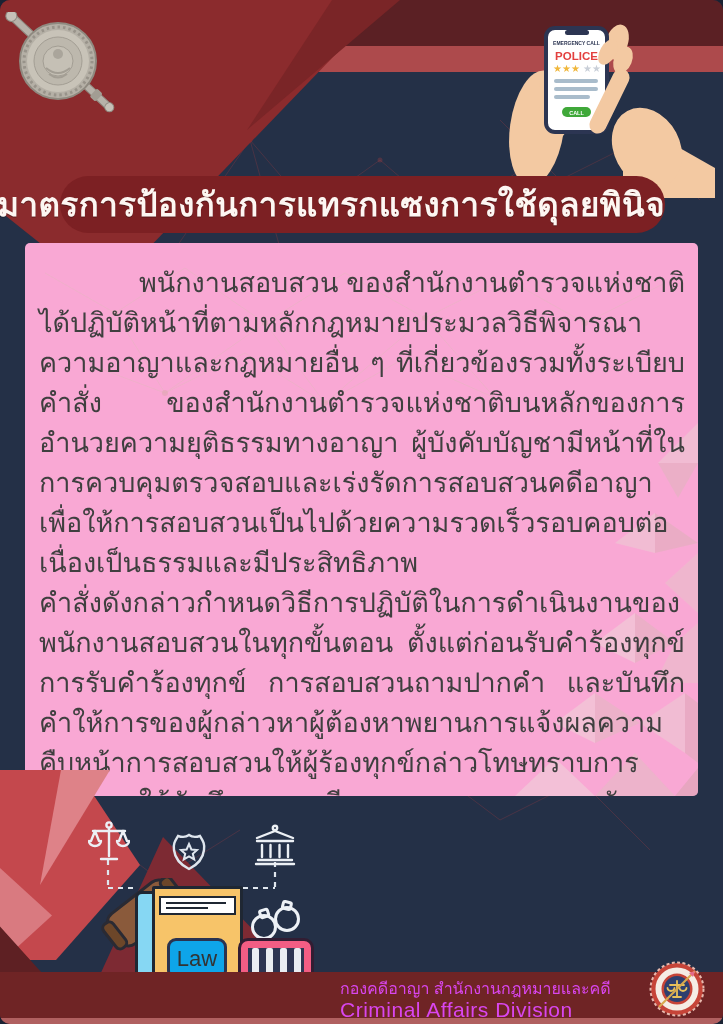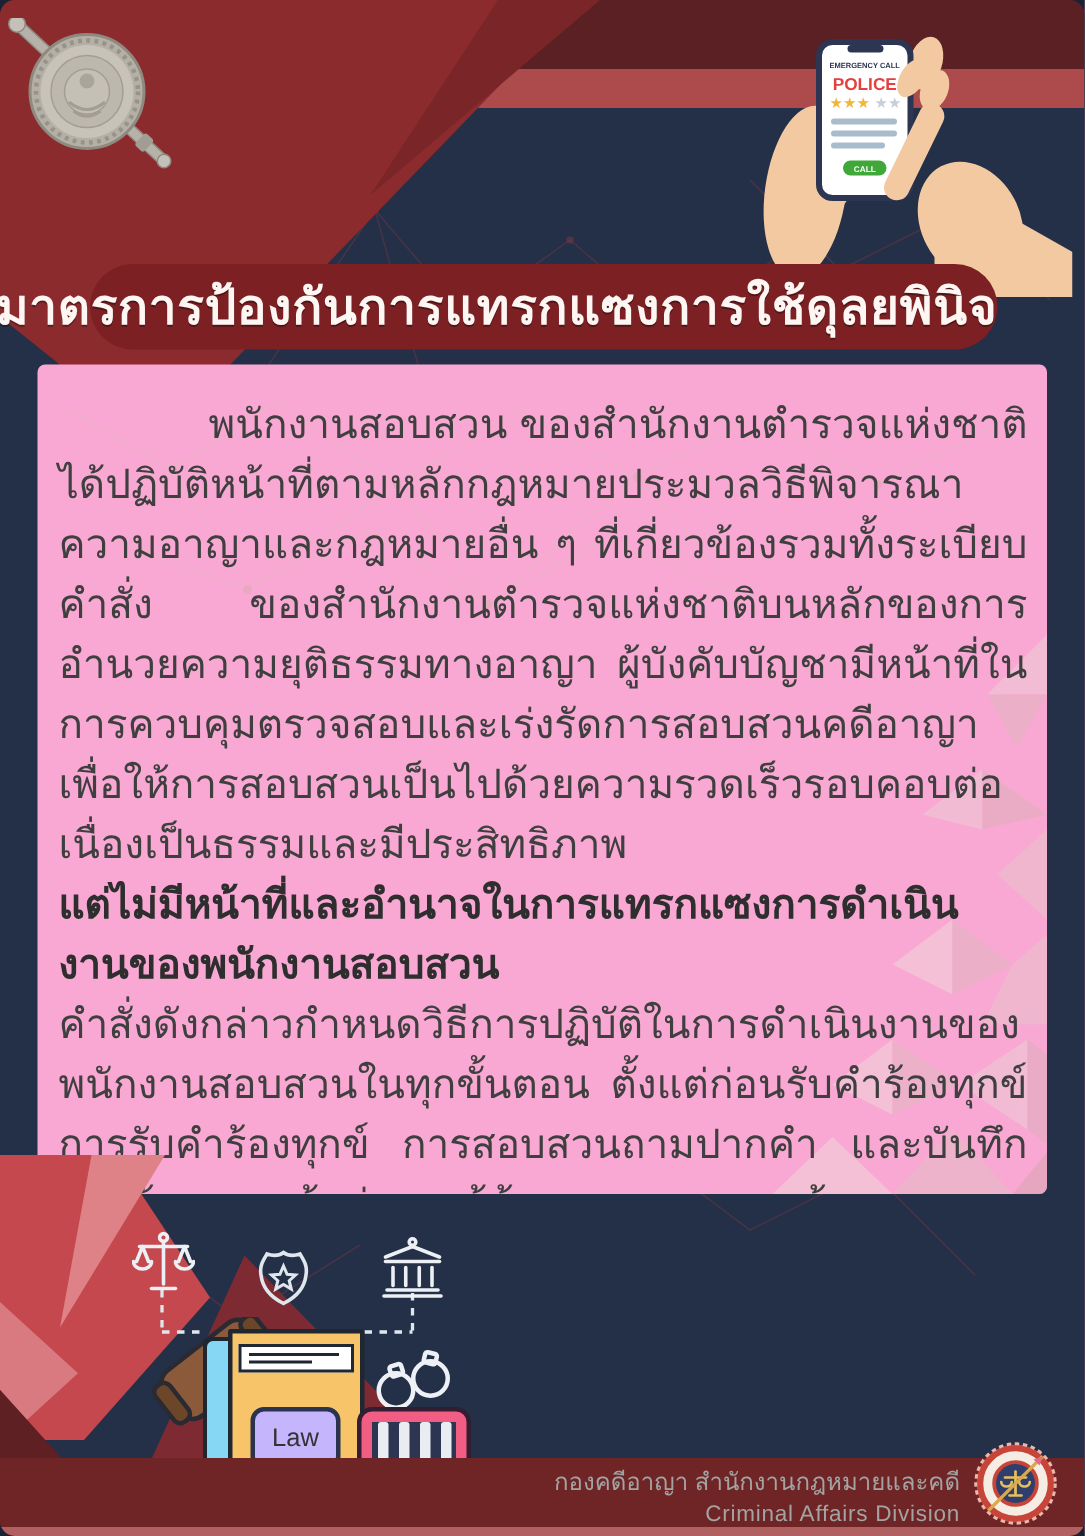--- a/index.html
+++ b/index.html
@@ -41,36 +41,36 @@
   .left-maroon{left:0;top:905px;width:160px;height:119px;background:#5e2023;
     clip-path:polygon(0 18%,55% 100%,100% 100%,0 100%);}
 
   
   .tri-back{left:83px;top:837px;width:250px;height:175px;background:#7d2a33;
     clip-path:polygon(32% 0,100% 100%,0 100%);}
 
   
   .footer-band{left:0;top:972px;width:723px;height:46px;background:#6f2425;}
   .footer-strip{left:0;top:1018px;width:723px;height:6px;background:#b06060;}
-  .footer-text{left:340px;top:978px;width:300px;text-align:right;color:#a3a3a3;}
+  .footer-text{left:340px;top:978px;width:300px;text-align:left;color:#d946ef;}
   .footer-th{font-size:16px;line-height:22px;}
-  .footer-en{font-size:15px;line-height:20px;letter-spacing:.5px;}
+  .footer-en{font-size:21px;line-height:20px;letter-spacing:.5px;}
 
   
   .law-book{left:135px;top:886px;width:108px;height:126px;}
   .law-spine{position:absolute;left:0;top:5px;width:20px;height:121px;background:#86d7f3;
     border:3px solid #1f2733;border-right:none;border-radius:7px 0 0 7px;}
   .law-cover{position:absolute;left:17px;top:0;width:91px;height:126px;background:#f7c469;
     border:3px solid #1f2733;border-radius:2px;}
   .law-pages{position:absolute;left:24px;top:10px;width:77px;height:19px;background:#ffffff;
     border:2px solid #1f2733;}
   .law-pages i{position:absolute;left:5px;height:2px;background:#1f2733;display:block;}
-  .law-label{position:absolute;left:32px;top:52px;width:60px;height:42px;background:#c4b5fd;
+  .law-label{position:absolute;left:32px;top:52px;width:60px;height:42px;background:#0ea5e9;
     border:3px solid #2a3350;border-radius:9px;display:flex;align-items:center;justify-content:center;
-    font-size:17px;color:#333;}
+    font-size:22px;color:#333;}
 
   
   .jail{left:238px;top:938px;width:76px;height:86px;background:#f25d84;
     border:3px solid #321d33;border-radius:10px;}
   .jail-in{position:absolute;left:7px;top:7px;width:56px;height:66px;background:#2c3552;overflow:hidden;}
   .jail-bar{position:absolute;top:0;width:7px;height:100%;background:#e9edf2;border-radius:2px;}
   .hand-grip{position:absolute;width:20px;height:13px;background:#f6c39b;border-radius:5px;
     border:1px solid #d89d6f;}
 
   .dashes path{stroke:#dfe6ee;stroke-width:2.2;fill:none;stroke-dasharray:5 5;}
@@ -191,21 +191,20 @@
         <polygon points="140,270 185,300 140,320" fill="#e2b9c1"></polygon>
         <polygon points="185,300 230,270 230,330" fill="#eccdd3"></polygon>
         <polygon points="230,270 243,280 243,340 230,330" fill="#ddadb8"></polygon>
         <polygon points="60,373 100,335 140,373" fill="#efd4d9"></polygon>
         <polygon points="140,373 180,330 220,373" fill="#e4bcc4"></polygon>
         <polygon points="220,373 243,345 243,373" fill="#d9a4b0"></polygon>
       </g>
     </svg>
     <div class="content-inner">
       <p class="p-indent">พนักงานสอบสวน ของสำนักงานตำรวจแห่งชาติ ได้ปฏิบัติหน้าที่ตามหลักกฎหมายประมวลวิธีพิจารณาความอาญาและกฎหมายอื่น ๆ ที่เกี่ยวข้องรวมทั้งระเบียบคำสั่ง ของสำนักงานตำรวจแห่งชาติบนหลักของการอำนวยความยุติธรรมทางอาญา ผู้บังคับบัญชามีหน้าที่ในการควบคุมตรวจสอบและเร่งรัดการสอบสวนคดีอาญาเพื่อให้การสอบสวนเป็นไปด้วยความรวดเร็วรอบคอบต่อเนื่องเป็นธรรมและมีประสิทธิภาพ</p>
-      <p class="p-bold">แต่ไม่มีหน้าที่และอำนาจในการแทรกแซงการดำเนินงานของพนักงานสอบสวน</p>
       <p>คำสั่งดังกล่าวกำหนดวิธีการปฏิบัติในการดำเนินงานของพนักงานสอบสวนในทุกขั้นตอน ตั้งแต่ก่อนรับคำร้องทุกข์ การรับคำร้องทุกข์ การสอบสวนถามปากคำ และบันทึกคำให้การของผู้กล่าวหาผู้ต้องหาพยานการแจ้งผลความคืบหน้าการสอบสวนให้ผู้ร้องทุกข์กล่าวโทษทราบการสอบสวนให้บันทึกรายละเอียดการรวบรวมพยานหลักฐานให้ระบุถึงการได้มาของพยานหลักฐาน และการดำเนินการเกี่ยวกับพยานหลักฐานนั้น ๆ การทำสำนวนการสอบสวน การทำความเห็นทางคดีที่กำหนดให้พนักงานสอบสวน ผู้สอบสวนรวบรวมพยานหลักฐาน เป็นผู้ลงนามมีความเห็นทางคดี จากนั้นจึงเสนอความเห็นพร้อมสำนวนการสอบสวนไปยังหัวหน้าพนักงานสอบสวน และผู้มีอำนาจทำความเห็นทางคดี เพื่อพิจารณามีความเห็นทางคดีตามลำดับ โดยให้หัวหน้าพนักงานสอบสวน และผู้มีอำนาจทำความเห็น ทางคดี มีความเห็นทางคดีเป็นของตนเอง</p>
     </div>
   </div>
 
   <div class="abs chev1"></div>
   <div class="abs chev2"></div>
   <div class="abs chev3"></div>
   <div class="abs left-maroon"></div>
   <div class="abs tri-back"></div>
 

